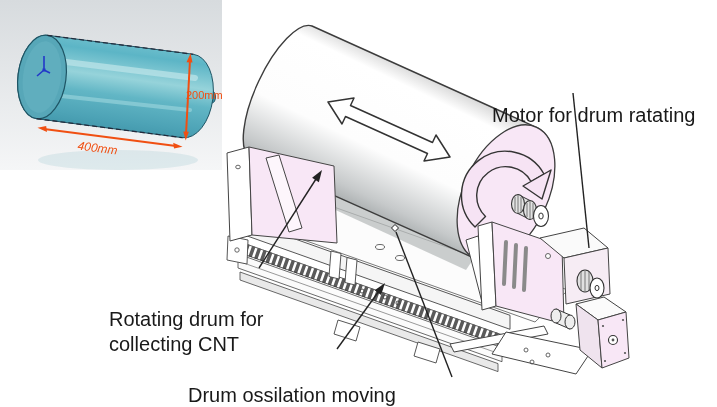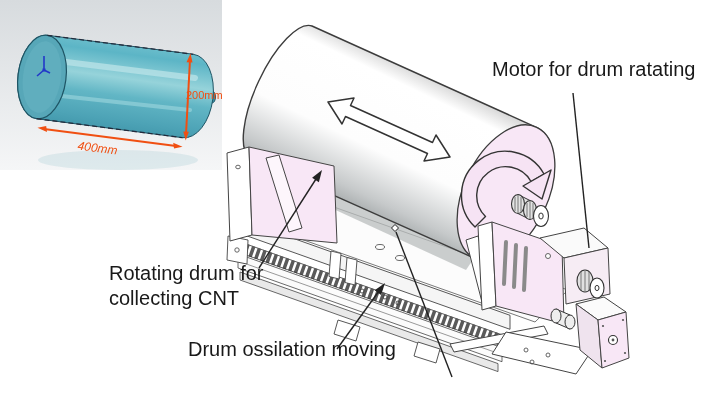--- a/index.html
+++ b/index.html
@@ -1,20 +1,20 @@
 <!DOCTYPE html>
 <html><head>
 <meta charset="utf-8">
 <style>
   html,body{margin:0;padding:0;background:#fff;}
   #stage{position:relative;width:717px;height:407px;background:#fff;overflow:hidden;
          font-family:"Liberation Sans",sans-serif;}
   svg{position:absolute;left:0;top:0;}
   .callout{position:absolute;color:#191919;font-size:20px;line-height:25px;
-           white-space:pre-line;letter-spacing:0px;}
+           white-space:pre-line;letter-spacing:0px;margin-top:46px;}
 </style>
 </head>
 <body>
 
 <div id="stage">
 
   <svg width="717" height="407" viewBox="0 0 717 407">
     <defs>
       <linearGradient id="drumGrad" gradientUnits="userSpaceOnUse" x1="425" y1="70" x2="355" y2="215">
         <stop offset="0" stop-color="#cfcfcf"></stop>

